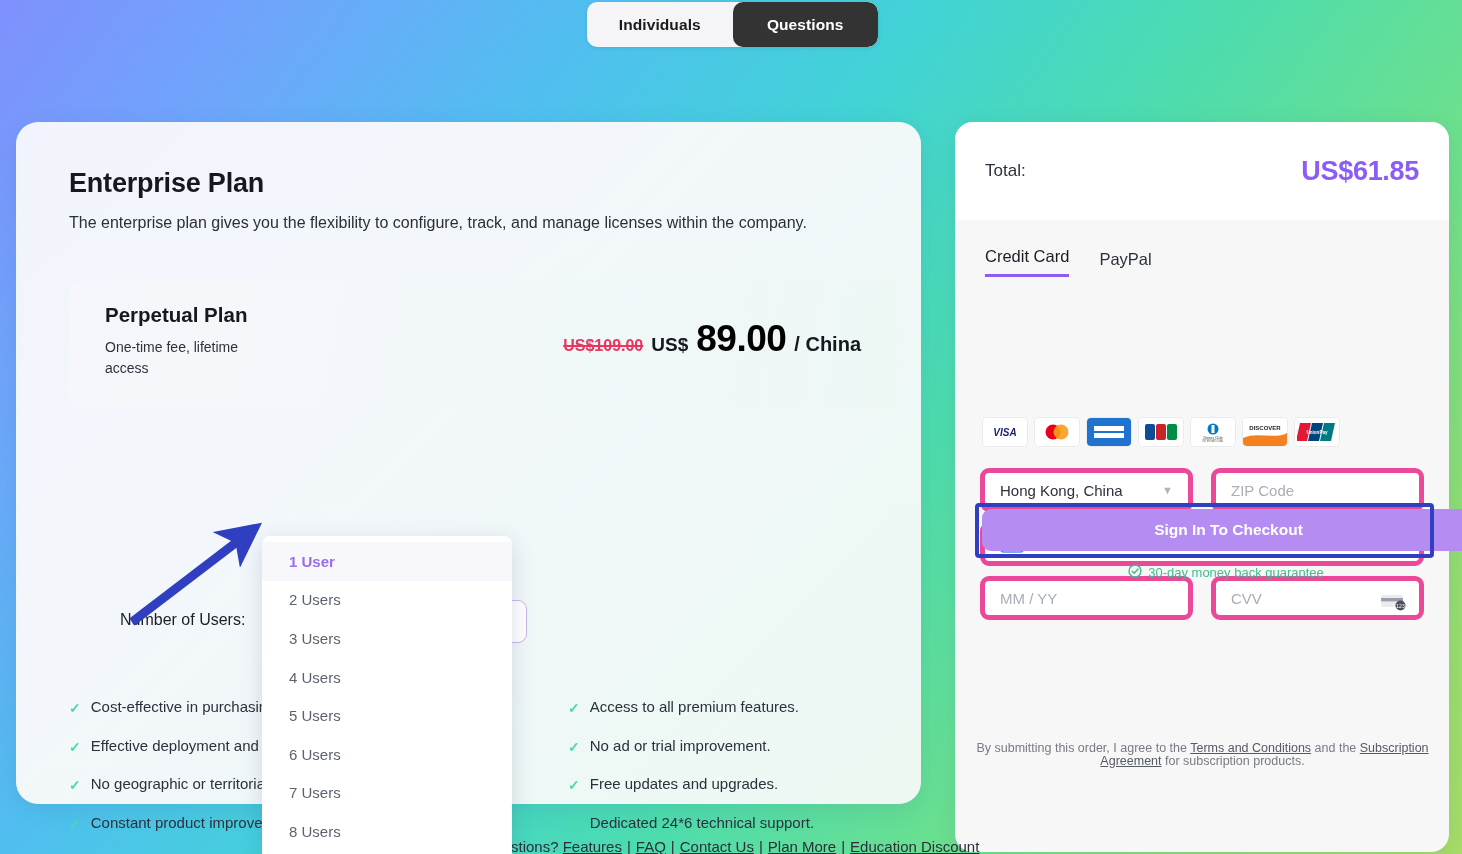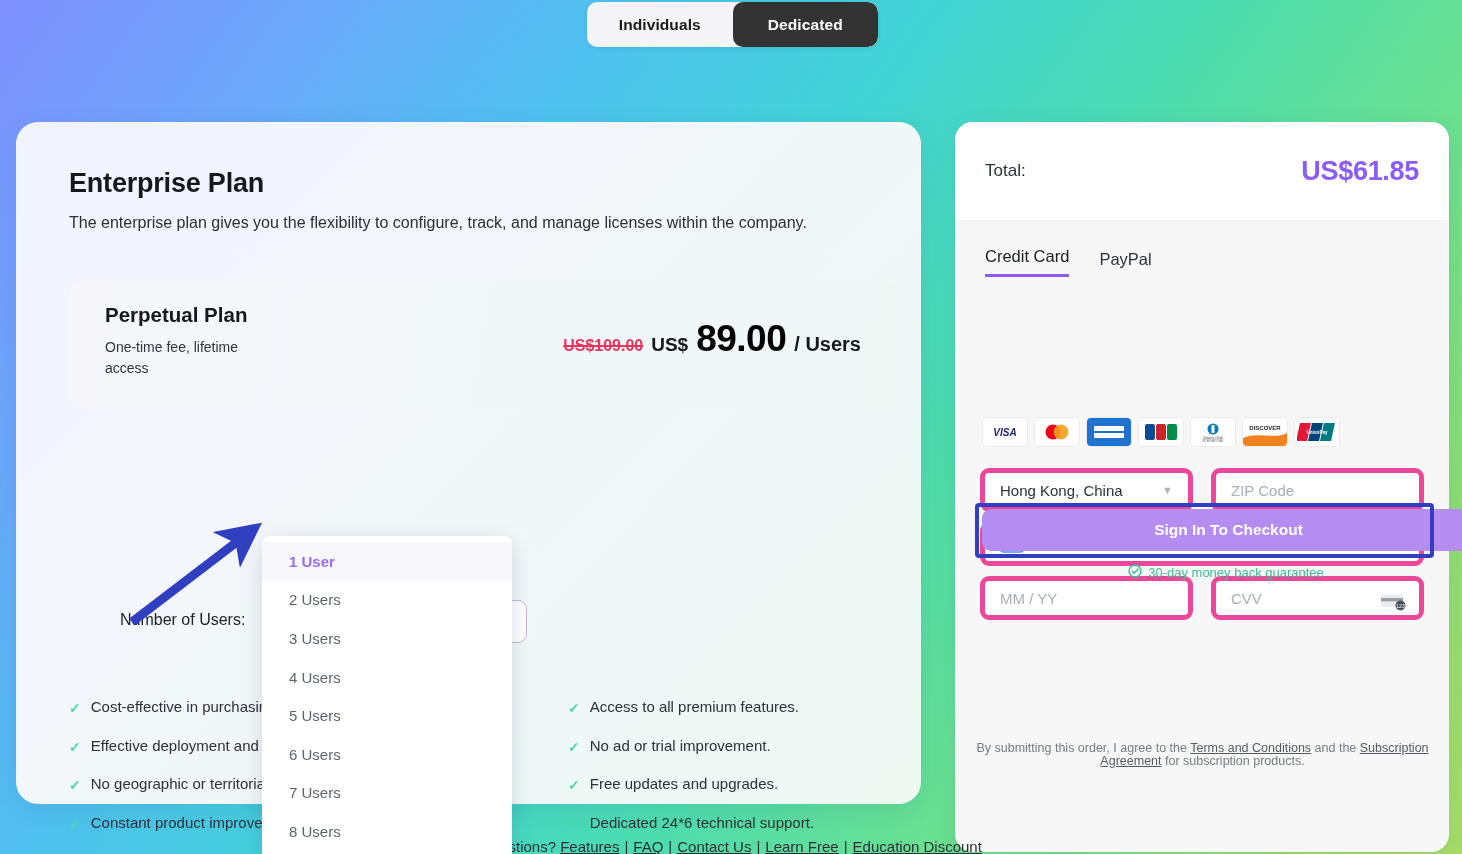--- a/index.html
+++ b/index.html
@@ -381,36 +381,36 @@
     width: 160px; height: 110px;
     z-index: 40;
     pointer-events: none;
   }
 </style>
 </head>
 <body>
 
 <div class="plan-toggle">
   <div class="seg inactive">Individuals</div>
-  <div class="seg active">Dedicated</div>
+  <div class="seg active">Questions</div>
 </div>
 
 <div class="left-card">
 
   <div class="plan-title">Enterprise Plan</div>
   <div class="plan-desc">The enterprise plan gives you the flexibility to configure, track, and manage licenses within the company.</div>
 
   <div class="perp-band">
     <div class="perp-name">Perpetual Plan</div>
     <div class="perp-sub">One-time fee, lifetime access</div>
     <div class="price-row">
       <span class="price-old">US$109.00</span>
       <span class="price-cur">US$</span>
       <span class="price-main">89.00</span>
-      <span class="price-unit">/ Users</span>
+      <span class="price-unit">/ China</span>
     </div>
   </div>
 
   <div class="users-label">Number of Users:</div>
 
   <div class="users-select">
     <span class="val">1 User</span>
     <span class="caret-up">▲</span>
   </div>
 
@@ -588,14 +588,14 @@
   </span>
   <span>30-day money back guarantee</span>
 </div>
 
 <div class="legal">
   <span>By submitting this order, I agree to the </span><a>Terms and Conditions</a><span> and the </span><a>Subscription Agreement</a><span> for subscription products.</span>
 </div>
 
 <div class="footer">
   <span>Questions?</span>
-  <a>Features</a><span class="sep">|</span><a>FAQ</a><span class="sep">|</span><a>Contact Us</a><span class="sep">|</span><a>Learn Free</a><span class="sep">|</span><a>Education Discount</a>
+  <a>Features</a><span class="sep">|</span><a>FAQ</a><span class="sep">|</span><a>Contact Us</a><span class="sep">|</span><a>Plan More</a><span class="sep">|</span><a>Education Discount</a>
 </div>
 
 </body></html>

